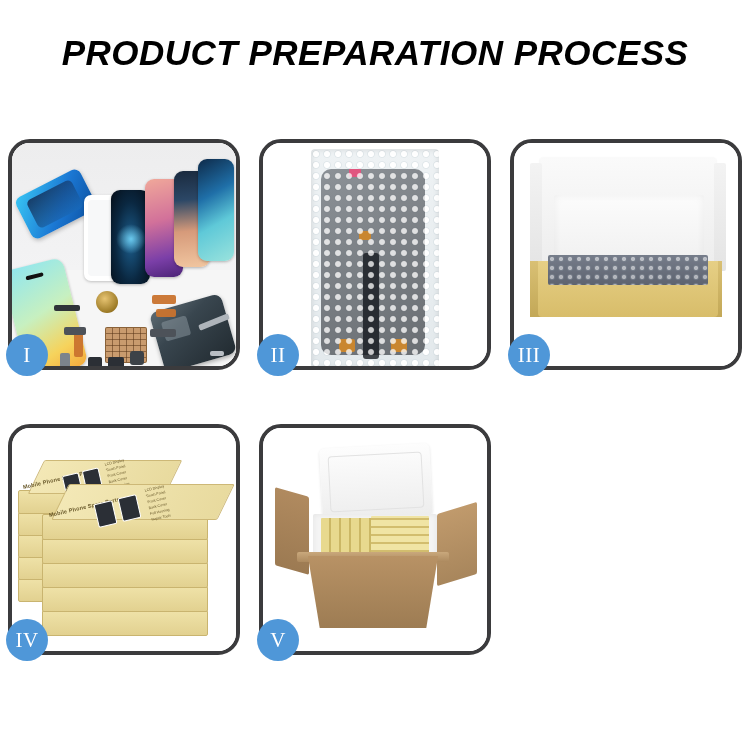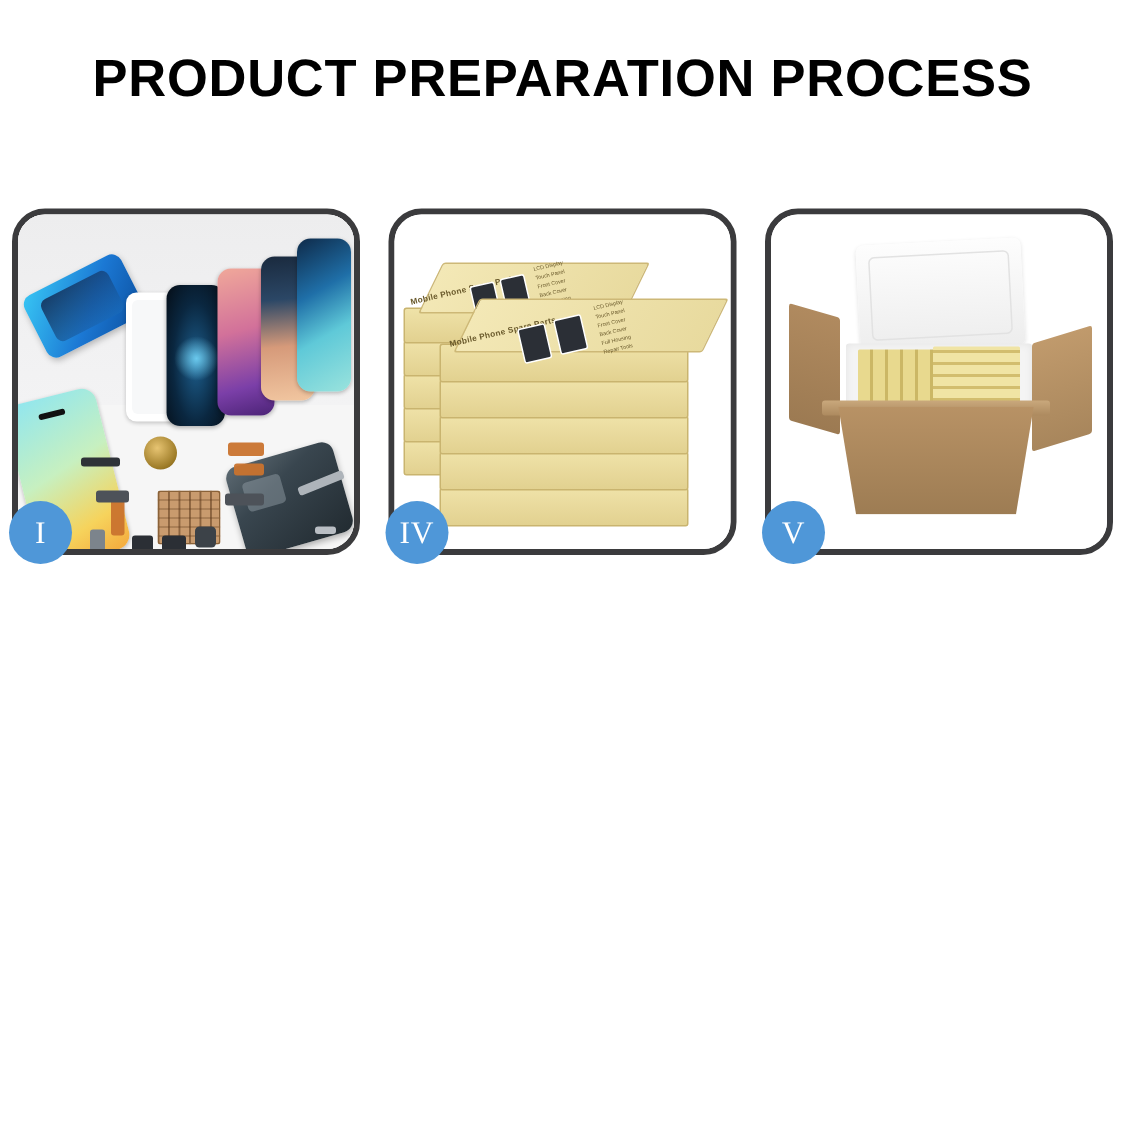--- a/index.html
+++ b/index.html
@@ -13,20 +13,21 @@
     font-family: "Liberation Sans", sans-serif;
     overflow: hidden;
     position: relative;
   }
 
   
   .header {
     width: 100%;
     padding-top: 34px;
     text-align: center;
+    font-style: italic;
   }
   .title {
     font-size: 35px;
     font-weight: bold;
     letter-spacing: 0.5px;
     color: #000000;
     line-height: 1.1;
     font-family: "Liberation Sans", sans-serif;
     white-space: nowrap;
   }
@@ -432,21 +433,45 @@
       <div class="part" style="left:96px;top:214px;width:16px;height:12px;background:#2b2f35;"></div>
       <div class="part" style="left:118px;top:208px;width:14px;height:14px;background:#3c4248;border-radius:3px;"></div>
       <div class="part" style="left:48px;top:210px;width:10px;height:20px;background:#7c848c;"></div>
       <div class="part" style="left:76px;top:214px;width:14px;height:12px;background:#2b2f35;border-radius:2px;"></div>
       <div class="part" style="right:12px;bottom:10px;width:14px;height:5px;background:#b9bec4;"></div>
       <div class="part" style="right:6px;top:176px;width:32px;height:6px;background:#aeb4ba;transform:rotate(-22deg);"></div>
     </div>
     <div class="badge">I</div>
   </div>
 
-
+  <div class="card">
+    <div class="card-inner c2">
+      <div class="bubblebag"></div>
+      <div class="lcd"></div>
+      <div class="pinklabel"></div>
+      <div class="lcd-flex"></div>
+      <div class="lcd-conn" style="left:76px;top:196px;"></div>
+      <div class="lcd-conn" style="left:128px;top:196px;"></div>
+      <div class="lcd-conn" style="left:96px;top:88px;width:12px;height:9px;"></div>
+      <div class="bubble-overlay"></div>
+    </div>
+    <div class="badge">II</div>
+  </div>
+
+  <div class="card">
+    <div class="card-inner c3">
+      <div class="box3-lid"></div>
+      <div class="foam"></div>
+      <div class="box3-flap-l"></div>
+      <div class="box3-flap-r"></div>
+      <div class="box3-body"></div>
+      <div class="box3-inner"></div>
+    </div>
+    <div class="badge">III</div>
+  </div>
 
   <div class="card">
     <div class="card-inner c4">
       <div class="stack">
 
         <div class="sbox" style="left:6px;top:150px;width:106px;height:22px;"></div>
         <div class="sbox" style="left:6px;top:128px;width:106px;height:22px;"></div>
         <div class="sbox" style="left:6px;top:106px;width:106px;height:22px;"></div>
         <div class="sbox" style="left:6px;top:84px;width:106px;height:22px;"></div>
         <div class="sbox" style="left:6px;top:62px;width:106px;height:22px;"></div>

